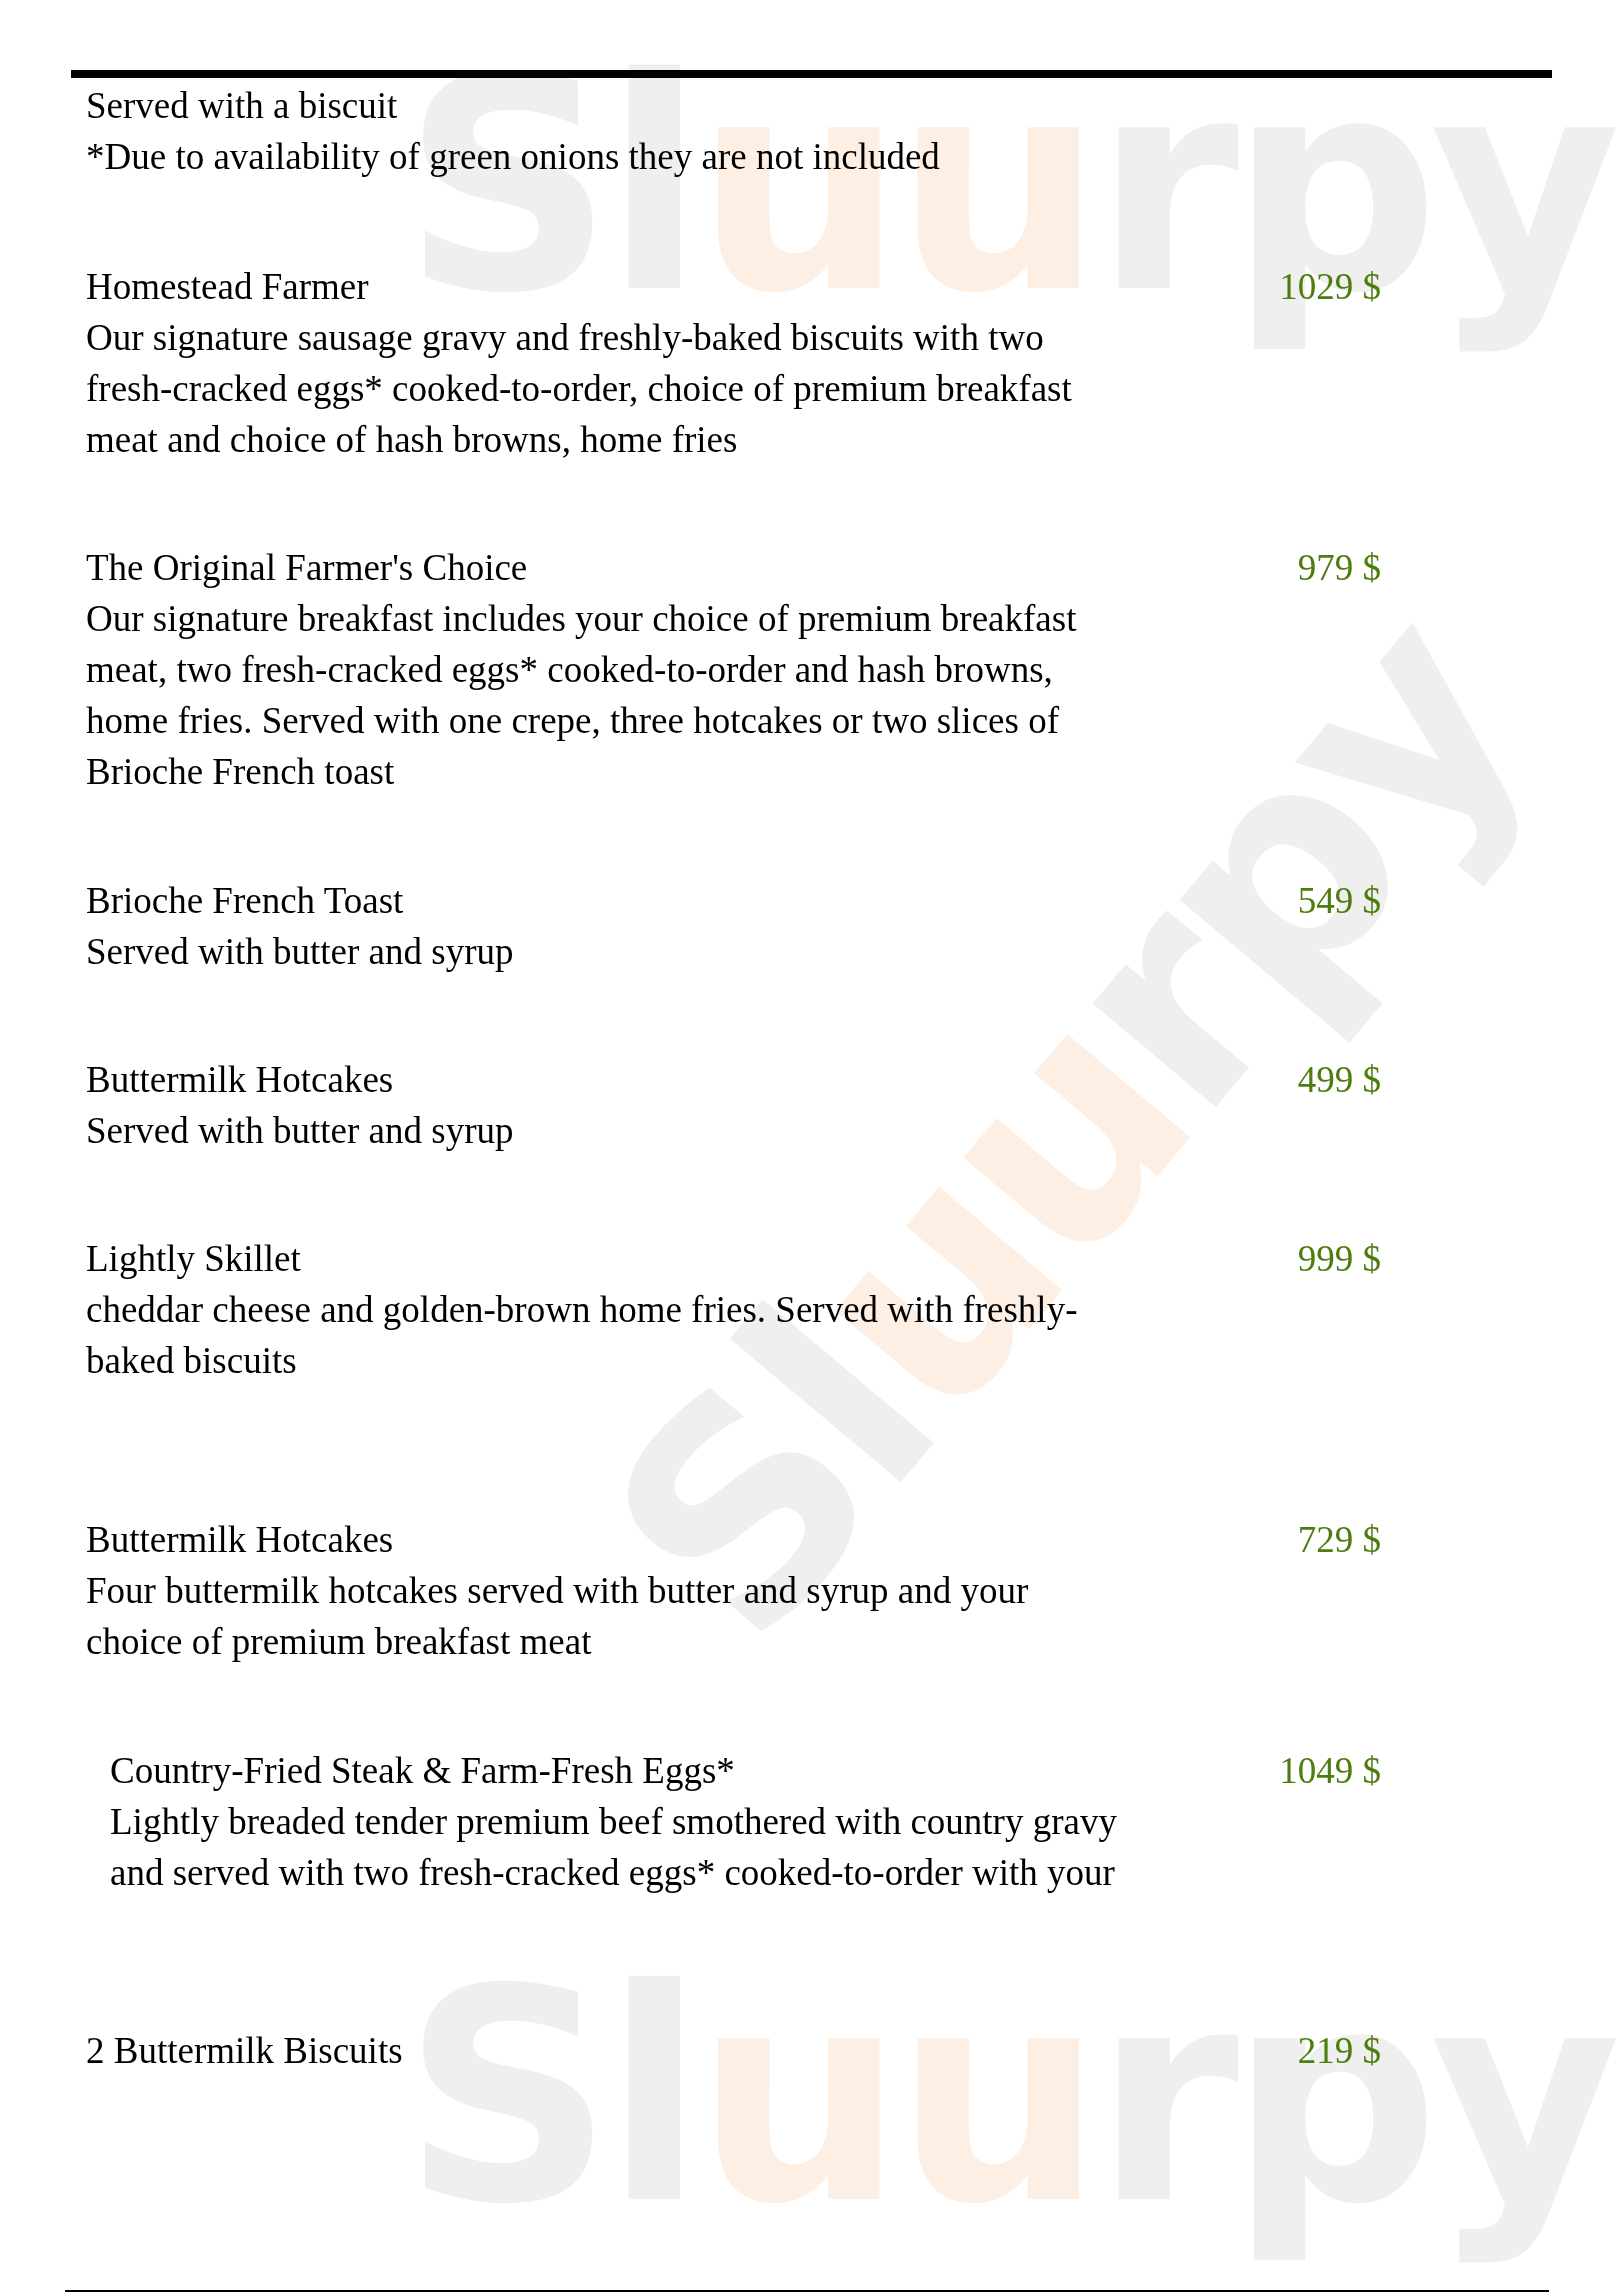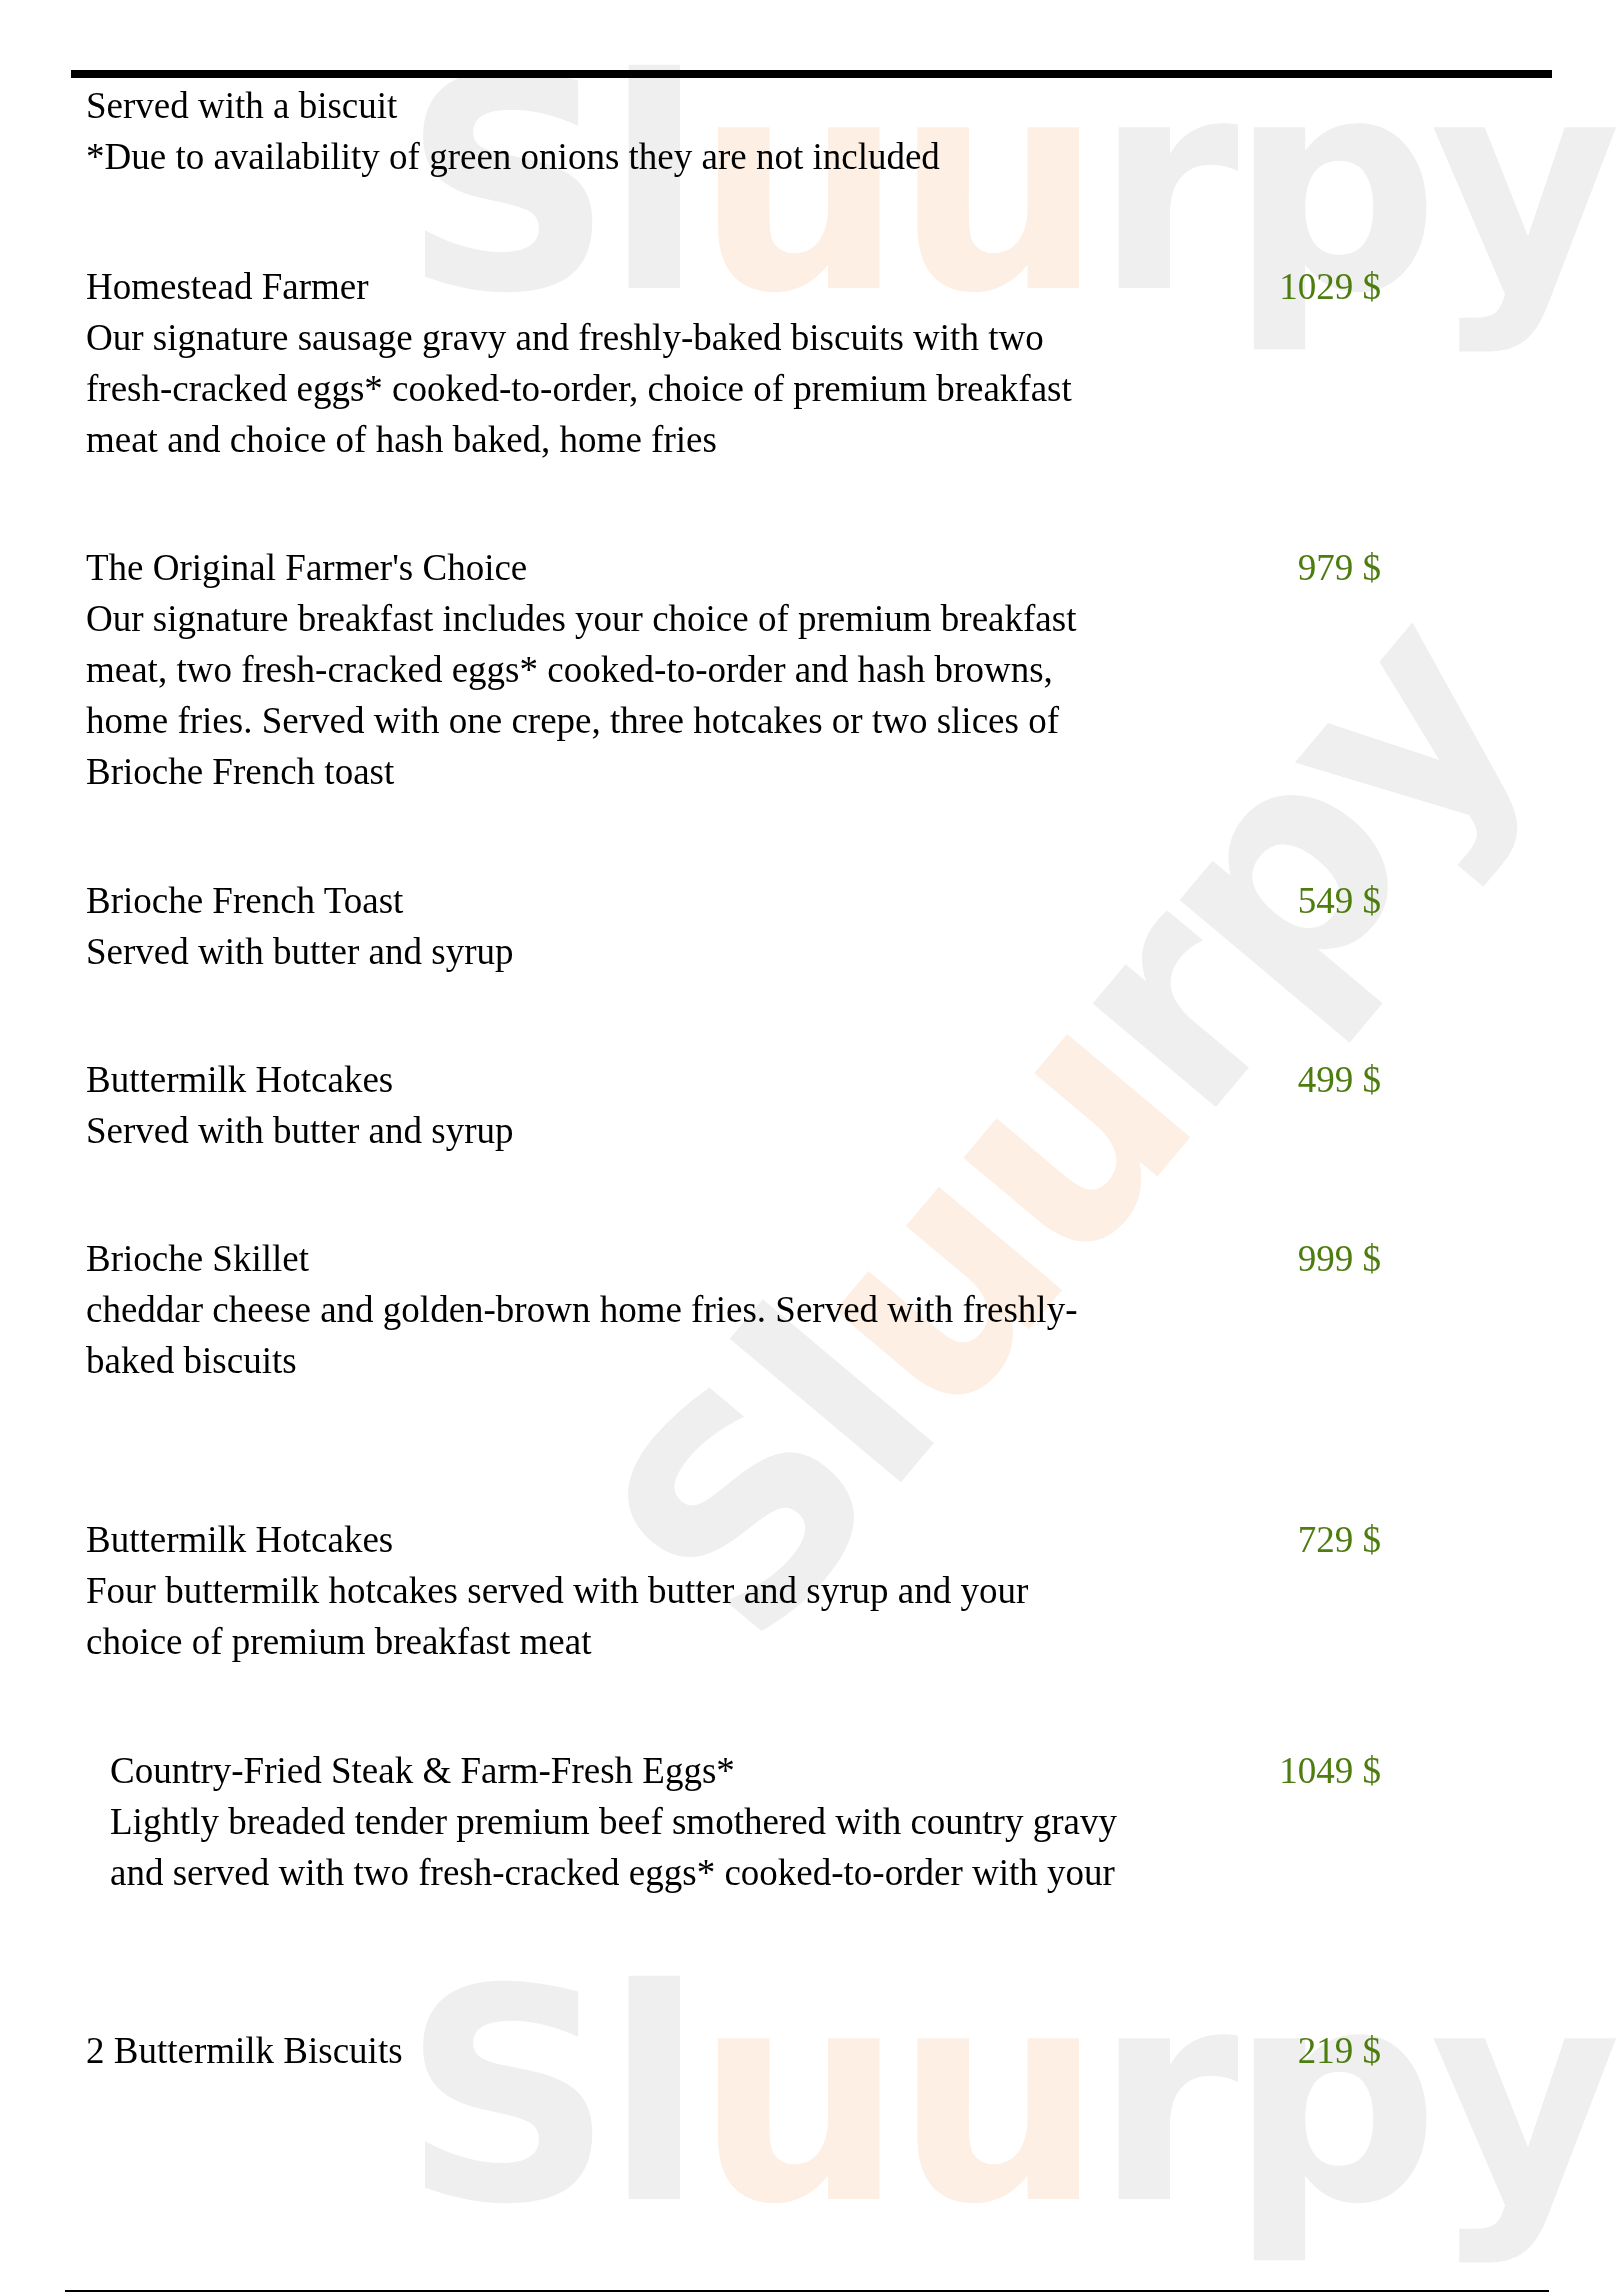--- a/index.html
+++ b/index.html
@@ -68,21 +68,21 @@
 
   <div class="text-block" style="top:80px;">
     <span class="line">Served with a biscuit</span>
     <span class="line">*Due to availability of green onions they are not included</span>
   </div>
 
   <div class="text-block" style="top:261px;">
     <span class="line">Homestead Farmer</span>
     <span class="line">Our signature sausage gravy and freshly-baked biscuits with two</span>
     <span class="line">fresh-cracked eggs* cooked-to-order, choice of premium breakfast</span>
-    <span class="line">meat and choice of hash baked, home fries</span>
+    <span class="line">meat and choice of hash browns, home fries</span>
   </div>
   <div class="price" style="top:261px;">1029 $</div>
 
   <div class="text-block" style="top:542px;">
     <span class="line">The Original Farmer's Choice</span>
     <span class="line">Our signature breakfast includes your choice of premium breakfast</span>
     <span class="line">meat, two fresh-cracked eggs* cooked-to-order and hash browns,</span>
     <span class="line">home fries. Served with one crepe, three hotcakes or two slices of</span>
     <span class="line">Brioche French toast</span>
   </div>
@@ -94,21 +94,21 @@
   </div>
   <div class="price" style="top:875px;">549 $</div>
 
   <div class="text-block" style="top:1054px;">
     <span class="line">Buttermilk Hotcakes</span>
     <span class="line">Served with butter and syrup</span>
   </div>
   <div class="price" style="top:1054px;">499 $</div>
 
   <div class="text-block" style="top:1233px;">
-    <span class="line">Brioche Skillet</span>
+    <span class="line">Lightly Skillet</span>
     <span class="line">cheddar cheese and golden-brown home fries. Served with freshly-</span>
     <span class="line">baked biscuits</span>
   </div>
   <div class="price" style="top:1233px;">999 $</div>
 
   <div class="text-block" style="top:1514px;">
     <span class="line">Buttermilk Hotcakes</span>
     <span class="line">Four buttermilk hotcakes served with butter and syrup and your</span>
     <span class="line">choice of premium breakfast meat</span>
   </div>

